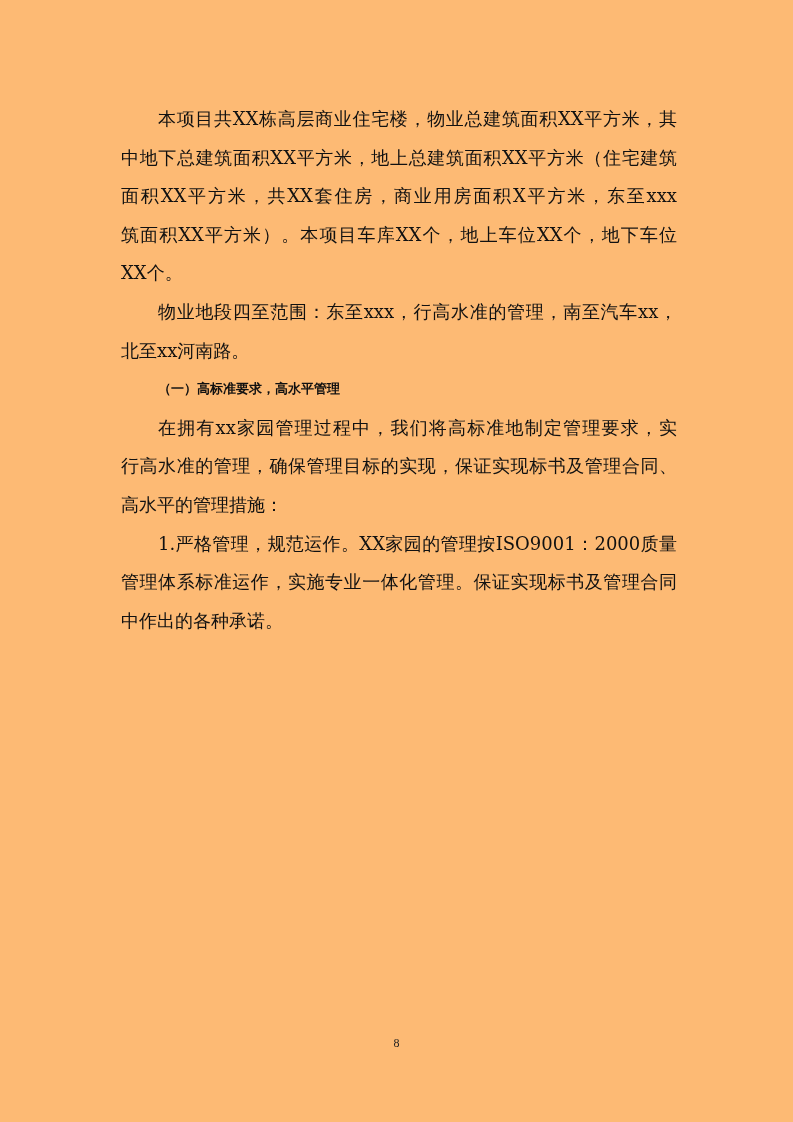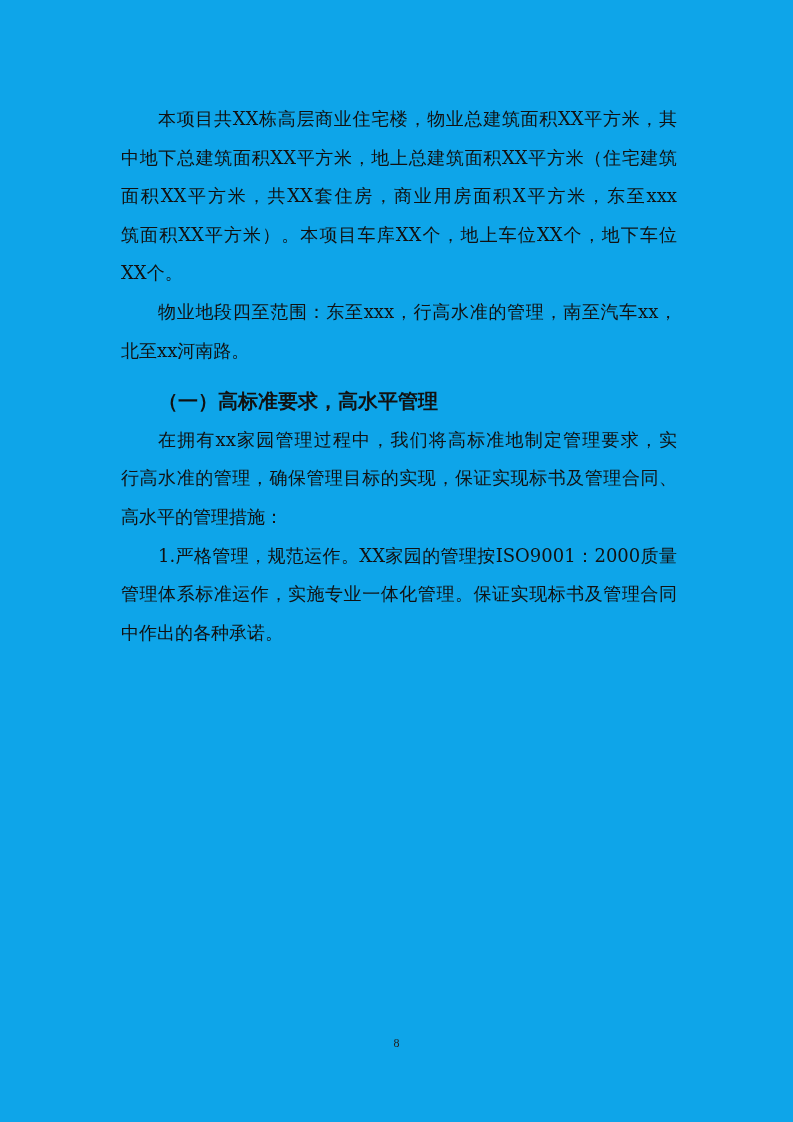--- a/index.html
+++ b/index.html
@@ -1,31 +1,31 @@
 <!DOCTYPE html>
 <html><head>
   <meta charset="utf-8">
   <style>
     html, body { margin: 0; padding: 0; background: #ffffff; }
     body { width: 793px; height: 1122px; position: relative; overflow: hidden; }
     .page {
-      position: absolute; left: 0; top: 0; width: 793px; height: 1122px; background: #0ea5e9;
+      position: absolute; left: 0; top: 0; width: 793px; height: 1122px; background: #fdba74;
     }
     .content {
       position: absolute; left: 121px; top: 100px; width: 556px;
       font-family: "DejaVu Serif", "Liberation Serif", serif;
       font-size: 18px; color: #111111;
     }
     .line {
       height: 38.6px; line-height: 38.6px; white-space: nowrap;
       text-align: justify; text-align-last: justify; letter-spacing: 0;
     }
     .line.last { text-align-last: left; }
     .line.indent { padding-left: 37px; }
-    .heading { font-weight: bold; font-family: "DejaVu Sans", "Liberation Sans", sans-serif; font-size: 20px; margin-top: 12px; }
+    .heading { font-weight: bold; font-family: "DejaVu Sans", "Liberation Sans", sans-serif; font-size: 13px; }
     .page-number {
       position: absolute; left: 0; width: 793px; top: 1036px; text-align: center;
       font-family: "Liberation Serif", "DejaVu Serif", serif; font-size: 12px; color: #222;
     }
   </style>
 </head>
 <body>
 
 <div class="page">
   <div class="content">

